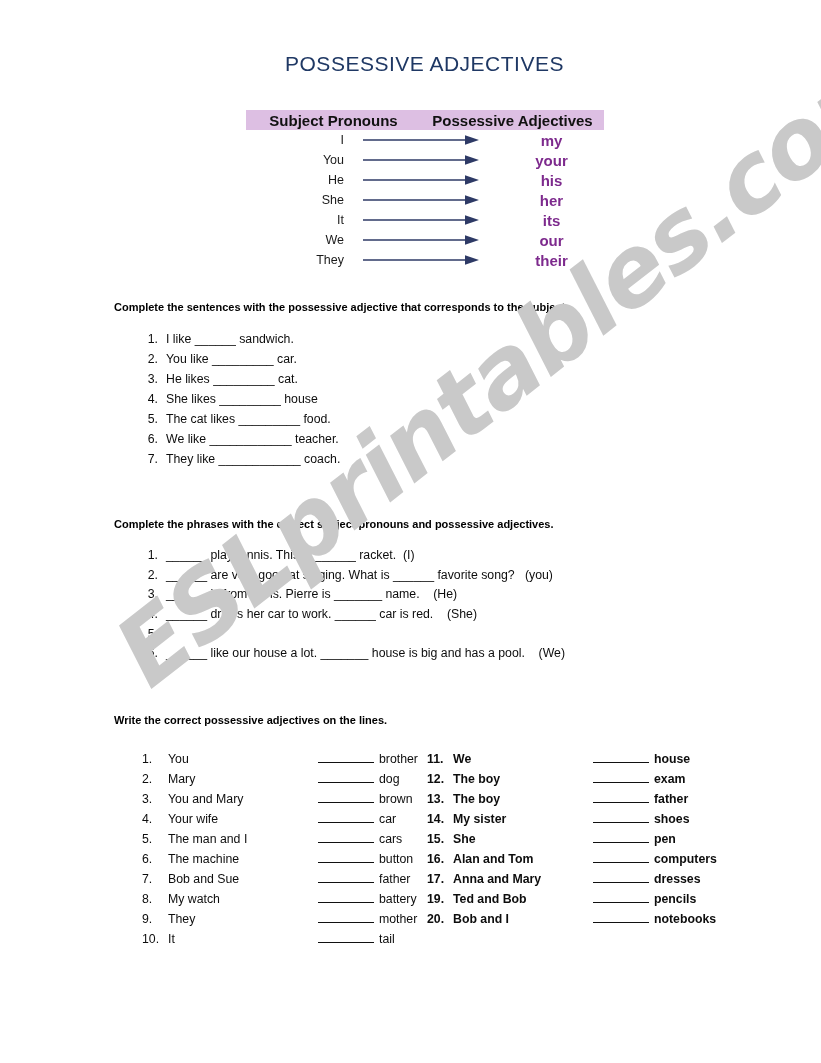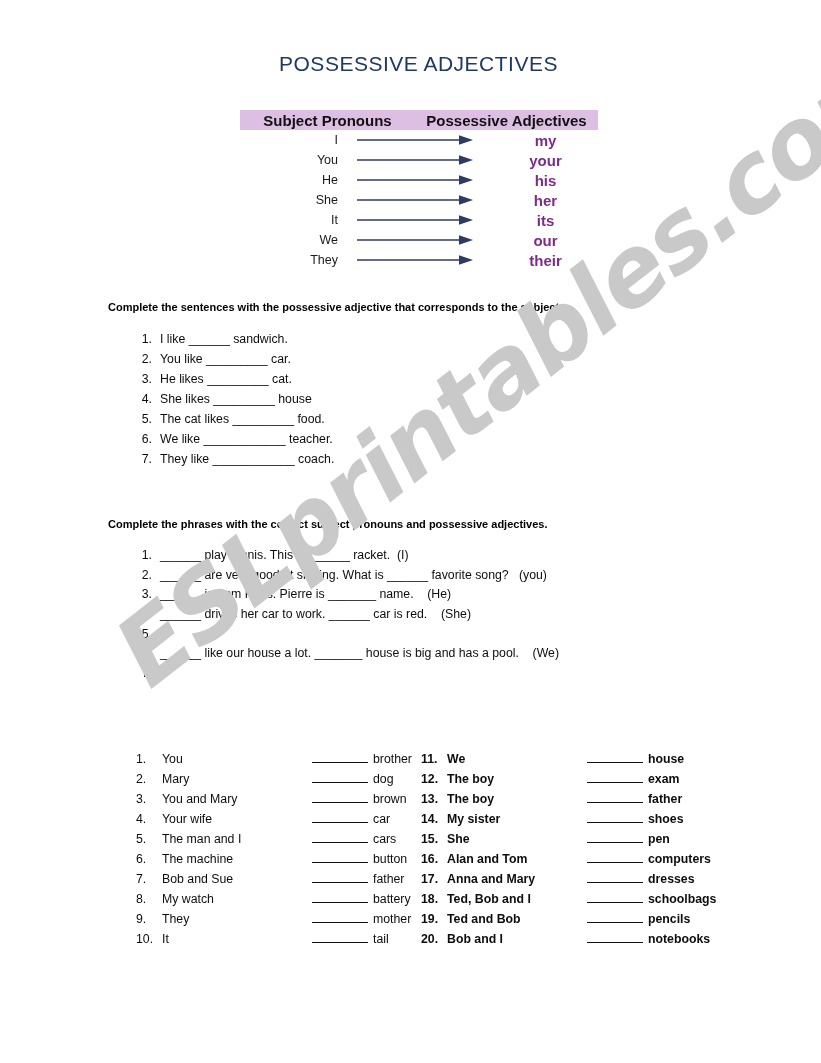--- a/index.html
+++ b/index.html
@@ -38,21 +38,21 @@
     color: #c9c9c9;
     white-space: nowrap;
     transform: rotate(-38deg);
     transform-origin: 0 0;
     letter-spacing: -2px;
   }
 
   
   #page {
     position: absolute;
-    left: 8px; top: 0;
+    left: 14px; top: 0;
     width: 679px;
     height: 1063px;
     z-index: 2;
   }
 
   #title {
     position: absolute;
     left: 0;
     top: 52px;
     width: 821px;
@@ -336,20 +336,21 @@
       </div>
       <div class="row">
         <span class="num">6.</span>
         <span class="txt">______ like our house a lot. _______ house is big and has a pool.    (We)</span>
       </div>
       <div class="row">
         <span class="num">7.</span>
       </div>
     </div>
 
+  <div class="section-heading" id="heading-3">Write the correct possessive adjectives on the lines.</div>
   <div id="exercise-3">
     <div class="col col-left" id="ex3-left">
         <div class="row">
           <span class="num">1.</span>
           <span class="subj">You</span>
           <span class="blank"></span>
           <span class="noun">brother</span>
         </div>
         <div class="row">
           <span class="num">2.</span>
@@ -443,26 +444,20 @@
           <span class="blank"></span>
           <span class="noun">computers</span>
         </div>
         <div class="row">
           <span class="num">17.</span>
           <span class="subj">Anna and Mary</span>
           <span class="blank"></span>
           <span class="noun">dresses</span>
         </div>
         <div class="row">
-          <span class="num">18.</span>
-          <span class="subj">Ted, Bob and I</span>
-          <span class="blank"></span>
-          <span class="noun">schoolbags</span>
-        </div>
-        <div class="row">
           <span class="num">19.</span>
           <span class="subj">Ted and Bob</span>
           <span class="blank"></span>
           <span class="noun">pencils</span>
         </div>
         <div class="row">
           <span class="num">20.</span>
           <span class="subj">Bob and I</span>
           <span class="blank"></span>
           <span class="noun">notebooks</span>

